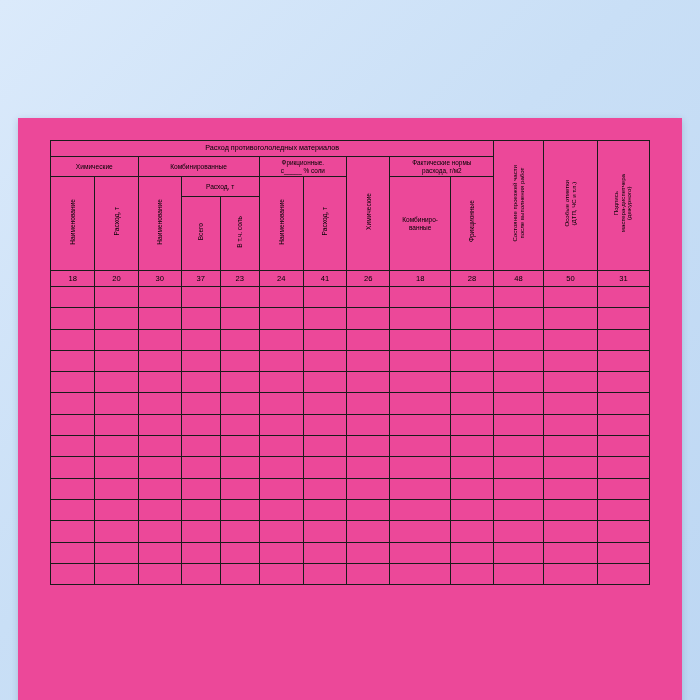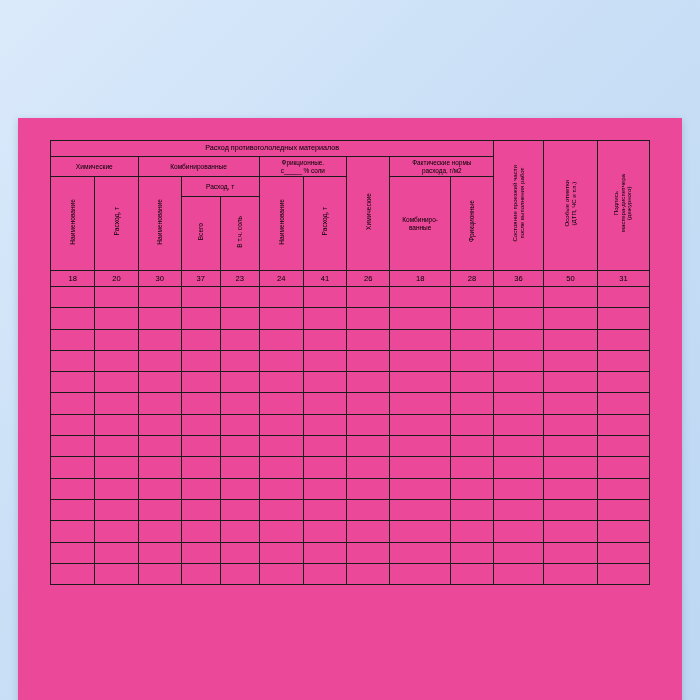--- a/index.html
+++ b/index.html
@@ -198,21 +198,21 @@
         <td>18</td>
         <td>20</td>
         <td>30</td>
         <td>37</td>
         <td>23</td>
         <td>24</td>
         <td>41</td>
         <td>26</td>
         <td>18</td>
         <td>28</td>
-        <td>36</td>
+        <td>48</td>
         <td>50</td>
         <td>31</td>
       </tr>
 
       </tbody>
         <tbody id="data-body">
           <tr class="datarow">
             <td></td>
             <td></td>
             <td></td>

